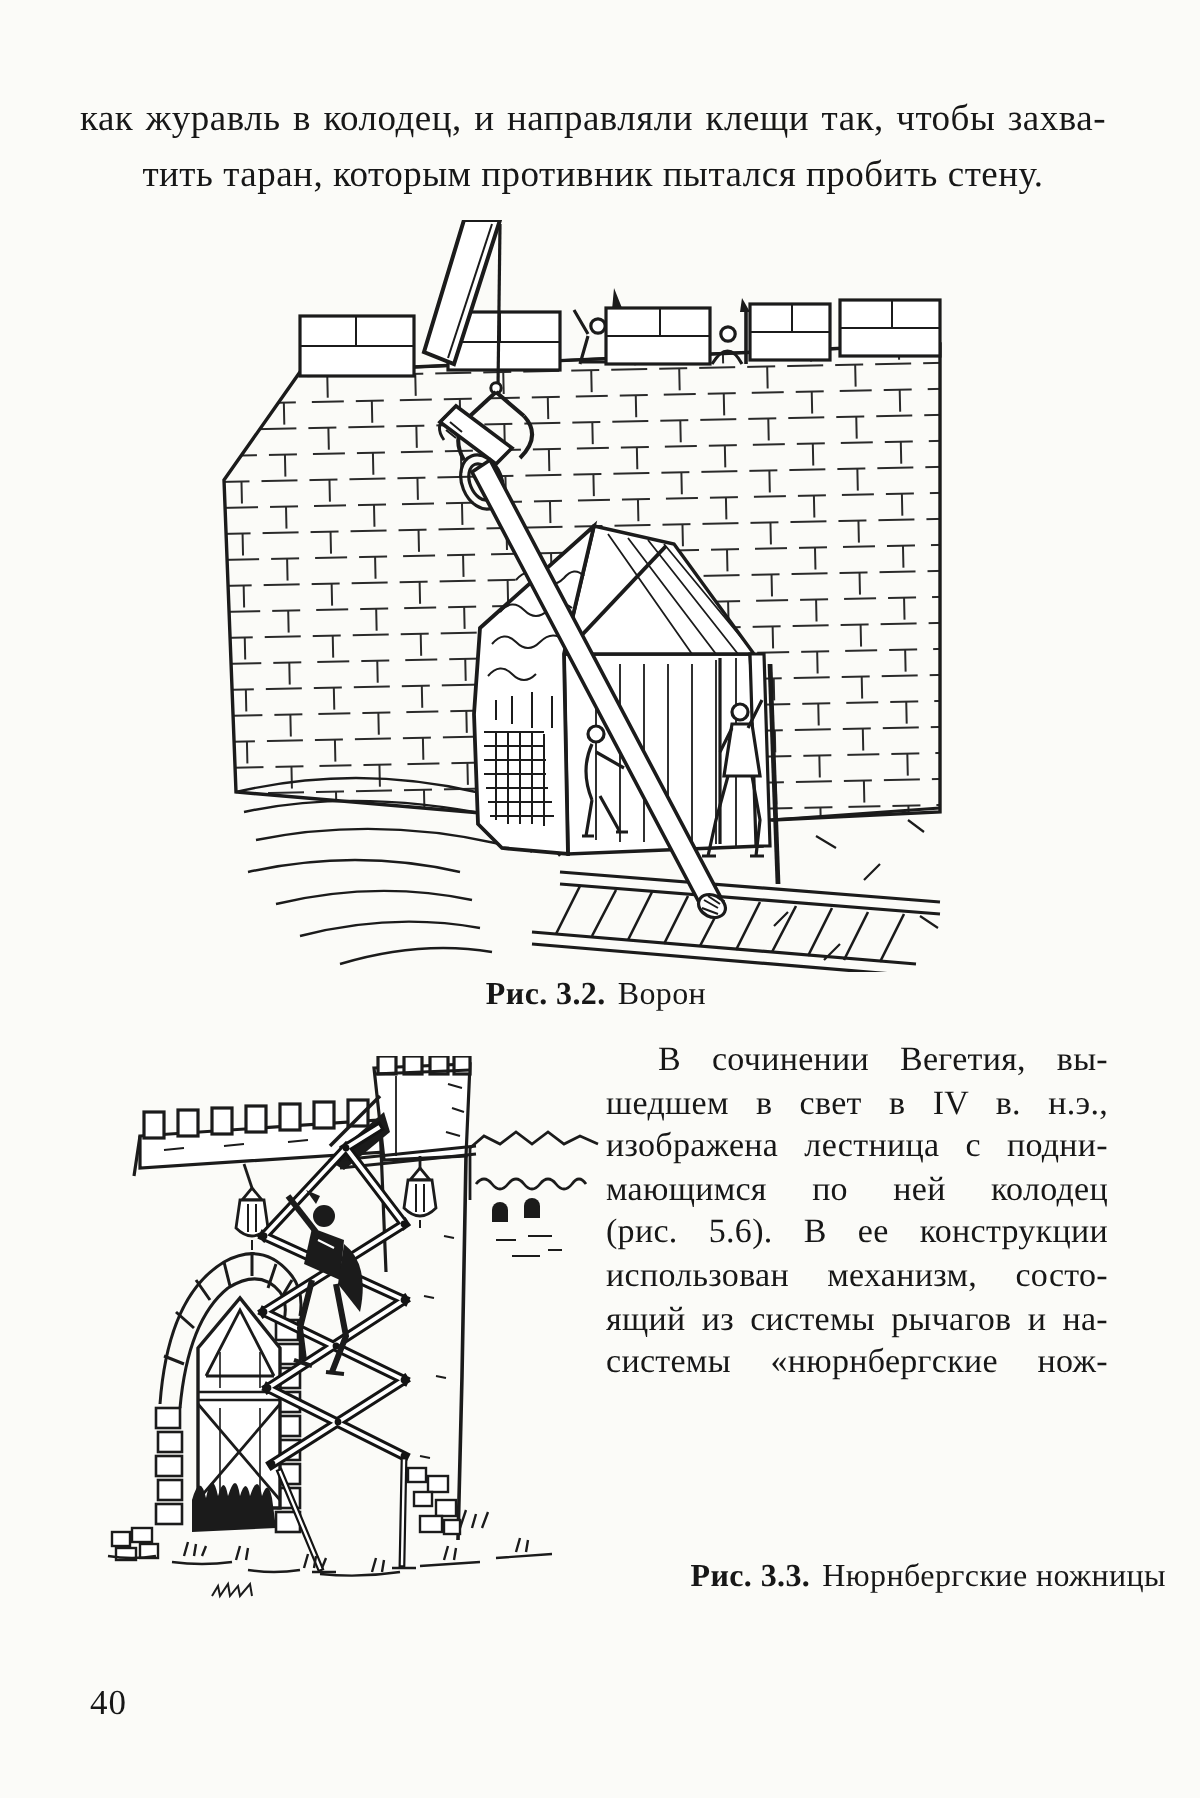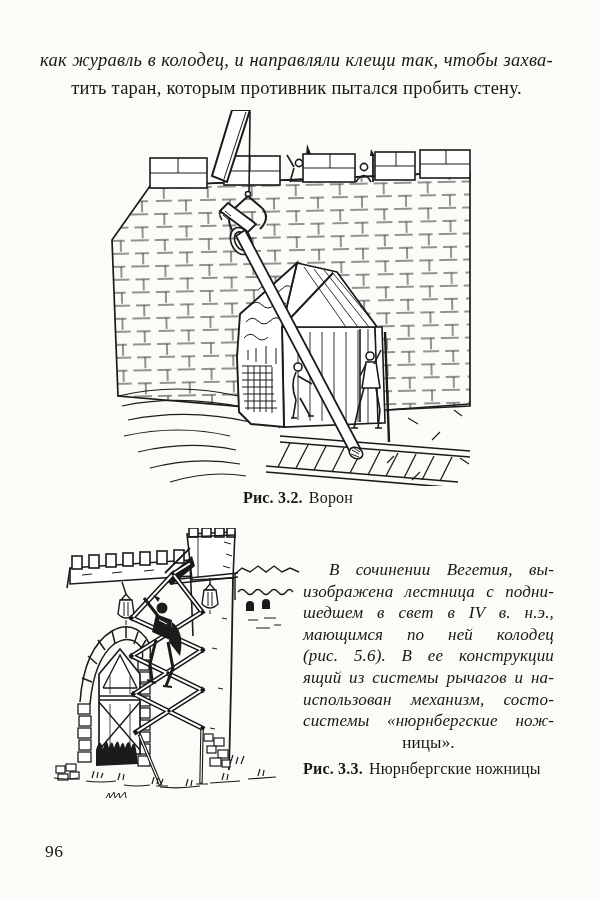--- a/index.html
+++ b/index.html
@@ -1,29 +1,29 @@
 <!DOCTYPE html>
 <html><head>
 <meta charset="utf-8">
 <style>
   html,body{margin:0;padding:0;width:600px;height:899px;background:#fbfbf8;overflow:hidden;}
   body{position:relative;font-family:"Liberation Serif", serif;color:#171717;
        -webkit-font-smoothing:antialiased;}
   .abs{position:absolute;}
   
   .toppara{left:40px;top:46px;width:513px;font-size:18.5px;line-height:28px;letter-spacing:.25px;}
-  .jline{text-align:justify;text-align-last:justify;font-style:italic;}
+  .jline{text-align:justify;text-align-last:justify;}
   .jline-end{text-align:center;}
   
-  .rightcol{left:303px;top:519px;width:251px;font-size:17px;line-height:21.6px;letter-spacing:.15px;margin-top:40px;}
+  .rightcol{left:303px;top:519px;width:251px;font-size:17px;line-height:21.6px;letter-spacing:.15px;}
   .rightcol .indent{padding-left:26px;}
   
   .caption{font-size:16px;letter-spacing:.2px;white-space:nowrap;}
   .cap1{left:112px;top:489px;width:372px;text-align:center;}
-  .cap2{left:303px;top:760px;width:280px;text-align:left;}
+  .cap2{left:303px;top:780px;width:280px;text-align:right;}
   .caption b{font-weight:bold;margin-right:6px;}
   
   .pagenum{left:45px;top:841px;font-size:17.5px;letter-spacing:.5px;}
   .fig{position:absolute;}
   svg{display:block;}
 </style>
 </head>
 <body>
 
 <div class="abs toppara">
@@ -294,27 +294,26 @@
     <path d="M40,250 l2,-7 m3,7 l1,-6 m3,6 l2,-5 M66,252 l2,-7 m3,7 l1,-6 M100,256 l2,-7 m3,7 l1,-6 m3,6 l2,-5
              M134,258 l2,-7 m3,7 l1,-6 M170,252 l2,-7 m3,7 l1,-6 M206,248 l2,-7 m3,7 l1,-6"></path>
     <path d="M104,258 h12 M144,256 h12 M178,236 l3,-9 m3,9 l2,-7 m3,7 l3,-8"></path>
     <path d="M54,270 l3,-5 l1,5 l4,-6 l1,6 l4,-5 l1,5 l5,-6 l1,6" stroke-width="1"></path>
   </g>
 </svg>
 </div>
 
 <div class="abs rightcol">
   <div class="jline indent">В сочинении Вегетия, вы-</div>
+  <div class="jline">шедшем в свет в IV в. н.э.,</div>
   <div class="jline">изображена лестница с подни-</div>
-  <div class="jline">шедшем в свет в IV в. н.э.,</div>
   <div class="jline">мающимся по ней колодец</div>
   <div class="jline">(рис. 5.6). В ее конструкции</div>
+  <div class="jline">использован механизм, состо-</div>
   <div class="jline">ящий из системы рычагов и на-</div>
-  <div class="jline">использован механизм, состо-</div>
   <div class="jline">системы «нюрнбергские нож-</div>
-  <div class="jline-end">ницы».</div>
 </div>
 
 <div class="abs caption cap2">
   <b>Рис. 3.3.</b><span>Нюрнбергские ножницы</span>
 </div>
 
-<div class="abs pagenum">96</div>
+<div class="abs pagenum">40</div>
 
 </body></html>

